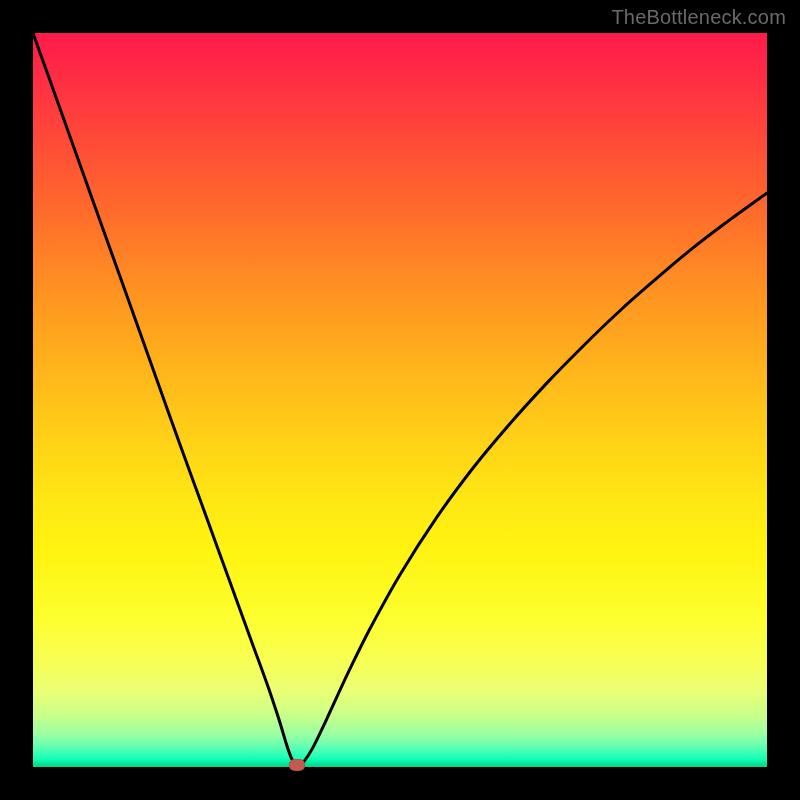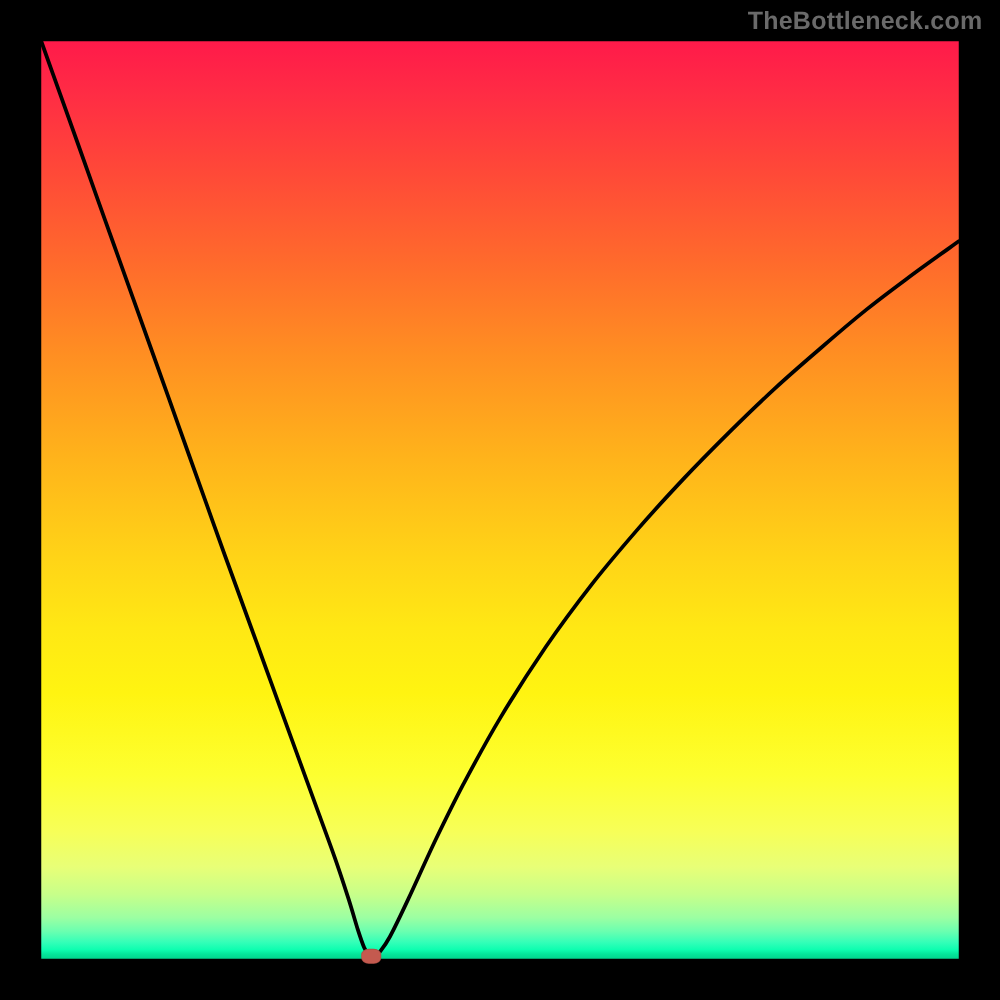--- a/index.html
+++ b/index.html
@@ -10,21 +10,20 @@
     background: #000;
     overflow: hidden;
   }
   .frame {
     position: absolute;
     left: 0;
     top: 0;
     width: 800px;
     height: 800px;
     background: #000;
-    font-weight: bold;
   }
   .plot {
     position: absolute;
     left: 33px;
     top: 33px;
     width: 734px;
     height: 734px;
     
     background: linear-gradient(to bottom,
       #ff1a4a 0%,

